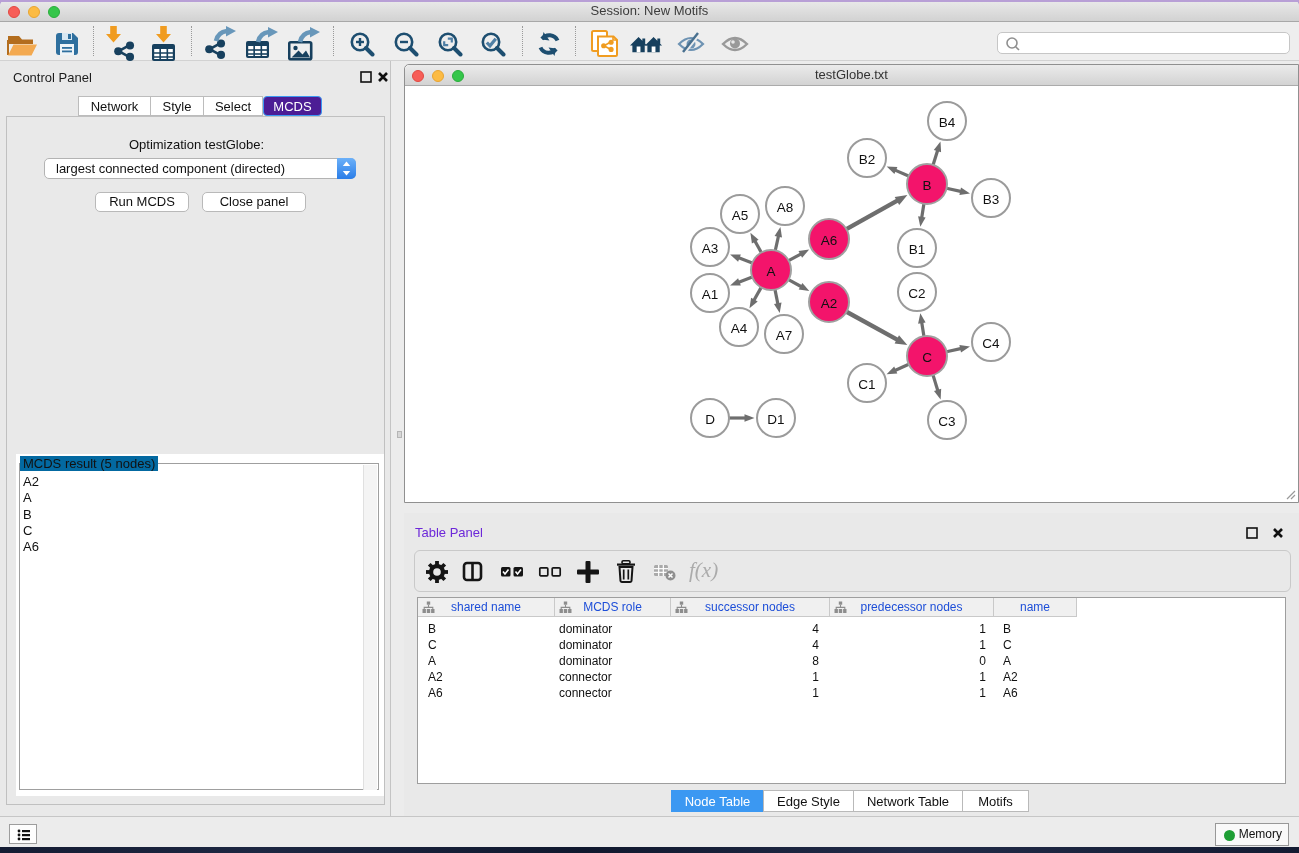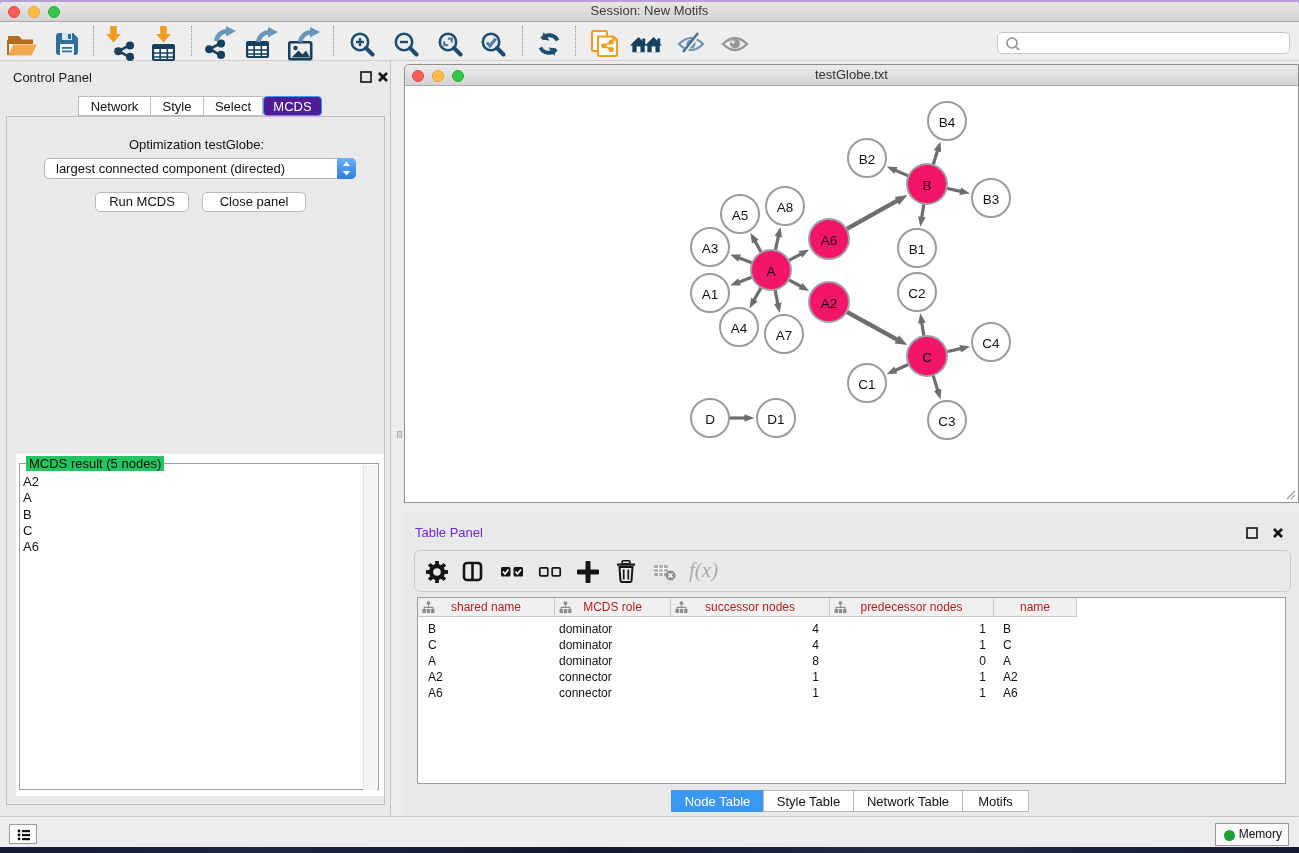--- a/index.html
+++ b/index.html
@@ -41,21 +41,21 @@
 #dropdown { position:absolute; left:37px; top:41px; width:312px; height:21px;
   background:#fff; border:1px solid #b3b3b3; border-radius:5px;text-align:center; }
 #dropdown .txt { position:absolute; left:11px; top:0; font-size:13px; line-height:20px; color:#111; }
 #dropdown .cap { position:absolute; right:-1px; top:-1px; width:19px; height:21px;
   border-radius:0 5px 5px 0; background:linear-gradient(#6cb1f9,#2a7de8); }
 .btn { position:absolute; height:20px; background:#fff; border:1px solid #b9b9b9;
   border-radius:5px; font-size:13px; text-align:center; line-height:18px; color:#111; }
 #mcdswhite { position:absolute; left:9px; top:337px; width:368px; height:342px; background:#fff; }
 #mcdsbox { position:absolute; left:3px; top:9px; width:360px; height:327px;
   border:1px solid #9f9f9f; }
-#mcdslabel { position:absolute; left:6px; top:-8px; background:#22c55e; padding:0 3px;
+#mcdslabel { position:absolute; left:0; top:-8px; background:#0369a1; padding:0 3px;
   font-size:13px; color:#111; }
 #mcdslist { position:absolute; left:3px; top:10px; font-size:13px; color:#111; line-height:16.3px; }
 #mcdsscroll { position:absolute; right:1px; top:1px; width:14px; height:325px;
   background:#f4f4f4; border-left:1px solid #e0e0e0; }
 
 #netwin { position:absolute; left:404px; top:64px; width:895px; height:439px;
   background:#fff; border:1px solid #909090; border-radius:5px 0 0 0; }
 #nettitle { position:absolute; left:0; top:0; width:100%; height:21px;
   background:linear-gradient(#ebebeb,#d3d3d3); border-bottom:1px solid #ababab;
   border-radius:5px 0 0 0; }
@@ -74,21 +74,21 @@
 #tpanel { position:absolute; left:404px; top:513px; width:895px; height:303px;
   background:#e9e9e9; }
 #tpanel-title { position:absolute; left:11px; top:12px; font-size:13px; color:#6d28d9; }
 #ttoolbar { position:absolute; left:10px; top:37px; width:877px; height:42px;
   border:1px solid #c9c9c9; border-radius:6px; background:#e9e9e9; }
 #ttable { position:absolute; left:13px; top:84px; width:869px; height:187px;
   background:#fff; border:1px solid #9e9e9e; }
 #thead { position:absolute; left:0; top:0; width:659px; height:19px;
   background:#f0f0f0; border-bottom:1px solid #c9c9c9; }
 .hcell { position:absolute; top:0; height:19px; border-right:1px solid #c9c9c9;
-  font-size:12px; color:#b91c1c; text-align:center; line-height:18px; }
+  font-size:12px; color:#1d4ed8; text-align:center; line-height:18px; }
 .trow { position:absolute; font-size:12px; color:#111; height:16px; line-height:16px; }
 #ttabs { position:absolute; top:277px; left:267px; height:22px; }
 .ttab { position:absolute; top:0; height:22px; background:#fff; border:1px solid #b9b9b9;
   font-size:13px; text-align:center; line-height:21px; color:#111; }
 
 #statusbar { position:absolute; left:0; top:816px; width:1299px; height:31px;
   background:#ececec; border-top:1px solid #c6c6c6; }
 #listbtn { position:absolute; left:9px; top:7px; width:28px; height:20px;
   background:#fdfdfd; border:1px solid #9d9d9d; }
 #membtn { position:absolute; left:1215px; top:6px; width:74px; height:23px;
@@ -501,21 +501,21 @@
       <div class="trow" style="left:412px;top:71px;width:156px;text-align:right;">1</div>
       <div class="trow" style="left:585px;top:71px;">A2</div>
       <div class="trow" style="left:10px;top:87px;">A6</div>
       <div class="trow" style="left:141px;top:87px;">connector</div>
       <div class="trow" style="left:253px;top:87px;width:148px;text-align:right;">1</div>
       <div class="trow" style="left:412px;top:87px;width:156px;text-align:right;">1</div>
       <div class="trow" style="left:585px;top:87px;">A6</div>
     </div>
     <div id="ttabs">
       <div class="ttab" style="left:0px; width:93px; background:#3b98f2; color:#fff; border-color:#3b98f2; border-radius:0;">Node Table</div>
-      <div class="ttab" style="left:92px; width:91px;">Style Table</div>
+      <div class="ttab" style="left:92px; width:91px;">Edge Style</div>
       <div class="ttab" style="left:182px; width:110px;">Network Table</div>
       <div class="ttab" style="left:291px; width:67px;">Motifs</div>
     </div>
   </div>
 
   <div id="statusbar">
     <div id="listbtn">
       <svg width="28" height="20" viewBox="0 0 28 20">
         <circle cx="9" cy="6" r="1.4" fill="#111"></circle>
           <rect x="12" y="5" width="8" height="2.2" fill="#111"></rect>

